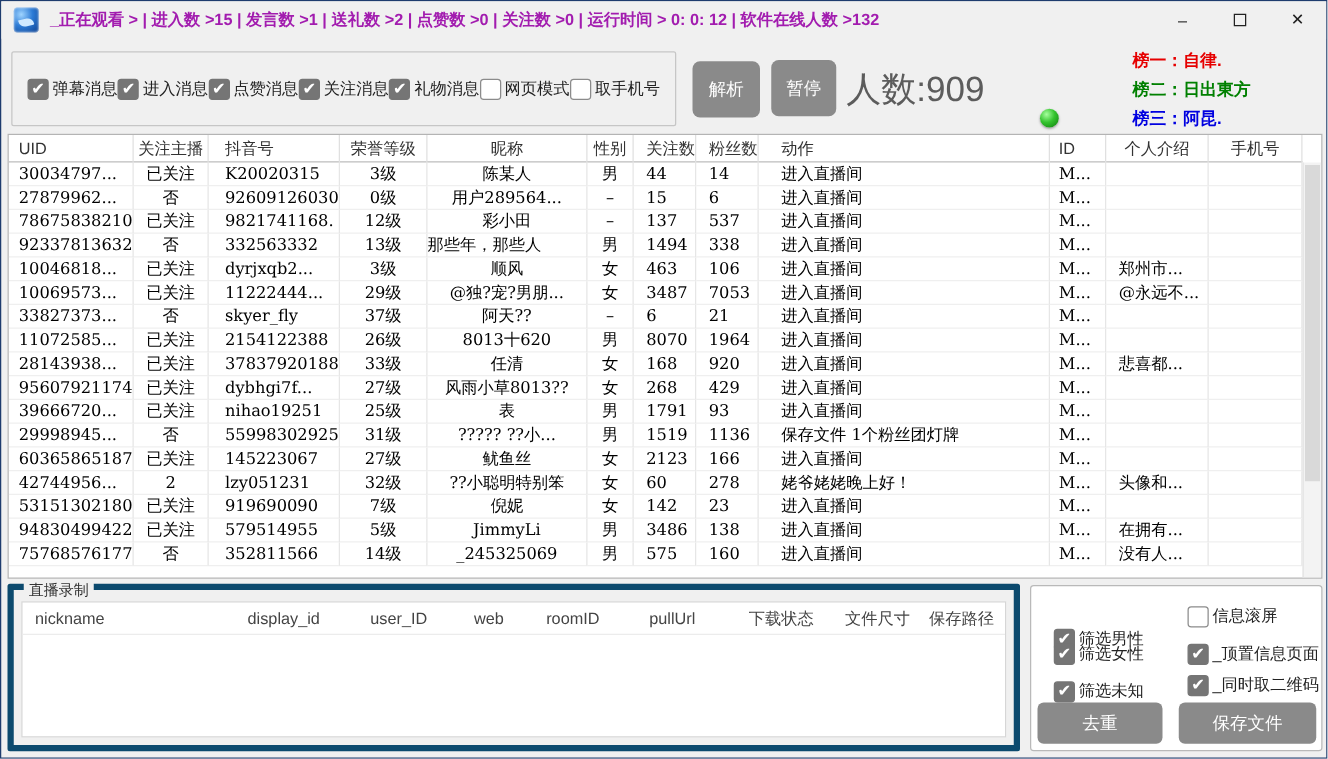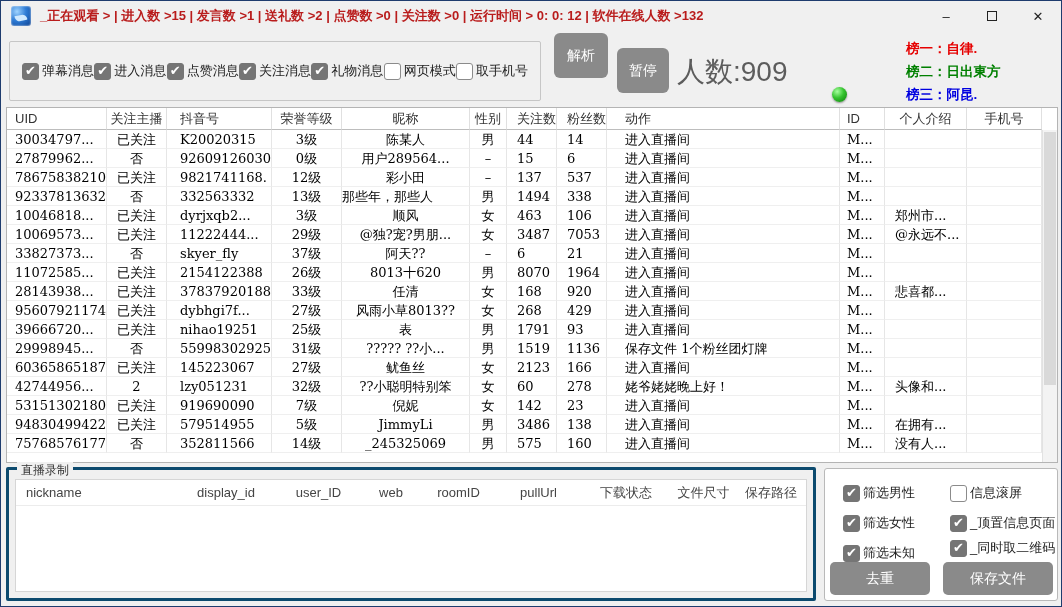--- a/index.html
+++ b/index.html
@@ -9,40 +9,40 @@
             border:1px solid #1e3c6e; overflow:hidden; }
 
   
   .titlebar { position:absolute; left:0; top:0; right:0; height:30px;
               display:flex; align-items:center; background:#f0f0f0; }
   .app-icon { width:20px; height:20px; margin-left:10px; border-radius:3px;
               background:radial-gradient(circle at 30% 28%, #9fd4ff 0%, #2e7cd6 45%, #0b3f8f 100%);
               box-shadow:inset 0 0 2px #fff; position:relative; }
   .app-icon::after { content:""; position:absolute; left:4px; top:9px; width:12px; height:6px;
               background:#cfe9ff; border-radius:0 6px 1px 6px; transform:rotate(-12deg); }
-  .title-text { margin-left:9px; font-size:13px; font-weight:bold; color:#b91c1c; white-space:nowrap; }
+  .title-text { margin-left:9px; font-size:13px; font-weight:bold; color:#a21caf; white-space:nowrap; }
   .win-controls { margin-left:auto; display:flex; height:30px; }
   .win-btn { width:46px; height:30px; display:flex; align-items:center; justify-content:center;
              font-size:13px; color:#222; cursor:default; }
   .win-btn .sq { width:10px; height:10px; border:1px solid #222; display:inline-block; }
 
   
   .filter-group { position:absolute; left:8px; top:40px; width:532px; height:60px;
                   border:1px solid #c6c6c6; border-radius:2px; background:#f0f0f0;
                   display:flex; align-items:center; justify-content:space-between; padding:0 12px; }
   .cb-item { display:inline-flex; align-items:center; gap:3px; cursor:default; }
   .cb-box { width:17px; height:17px; border-radius:3px; background:#fff;
             border:1px solid #8b8b8b; position:relative; flex:0 0 auto; }
   .cb-box.checked { background:#757575; border-color:#757575; }
   .cb-box.checked::after { content:"✔"; position:absolute; left:2px; top:-1px;
             color:#fff; font-size:13px; font-weight:bold; }
   .cb-label { font-size:13px; color:#222; white-space:nowrap; }
   .btn-gray { position:absolute; background:#8a8a8a; color:#fff; border:none; border-radius:6px;
               font-size:14px; font-family:inherit; cursor:default; }
-  .parse-btn { left:553px; top:32px; width:54px; height:45px; }
+  .parse-btn { left:553px; top:48px; width:54px; height:45px; }
   .pause-btn { left:616px; top:47px; width:52px; height:45px; }
   .count-label { position:absolute; left:676px; top:52px; font-size:28px; color:#5c5c5c; }
   .ranks { position:absolute; left:905px; top:36px; width:150px; }
   .rank-line { font-size:13.5px; font-weight:bold; line-height:23px; white-space:nowrap; }
   .ball { position:absolute; left:831px; top:86px; width:15px; height:15px; border-radius:50%;
           background:radial-gradient(circle at 35% 30%, #a6ff9e 0%, #35c32f 45%, #0c7a0a 100%);
           box-shadow:0 1px 2px rgba(0,0,0,.4); }
 
   
   .vtable { position:absolute; left:5px; top:106px; width:1052px; height:356px;
@@ -53,21 +53,21 @@
              line-height:19px; border-right:1px solid #e6e6e6; border-bottom:1px solid #efefef;
              color:#000; font-family:"DejaVu Serif","Liberation Serif",serif; }
   .vt-head .vt-cell { font-family:"Liberation Sans",sans-serif; color:#333;
              line-height:22px; border-bottom:1px solid #bdbdbd; border-right:1px solid #e0e0e0; }
   .scrollbar { position:absolute; top:22px; right:0; bottom:0; width:15px;
                background:#f3f3f3; border-left:1px solid #e2e2e2; }
   .scroll-thumb { position:absolute; left:1px; right:1px; top:2px; height:253px; background:#d9d9d9; }
 
   
   .rec-group { position:absolute; left:5px; top:466px; width:810px; height:134px;
-               border:3px solid #0c4a6e; border-radius:2px; }
+               border:5px solid #0c4a6e; border-radius:2px; }
   .rec-legend { position:absolute; left:8px; top:-8px; background:#f0f0f0; padding:0 4px;
                font-size:12px; color:#333; }
   .rec-inner { position:absolute; left:6px; top:9px; right:6px; bottom:6px;
                background:#fff; border:1px solid #d6d6d6; }
   .rec-header { display:flex; height:26px; border-bottom:1px solid #ececec; align-items:center; }
   .rec-col { font-size:13px; color:#444; overflow:hidden; white-space:nowrap; }
 
   
   .filter-panel { position:absolute; left:823px; top:467px; width:234px; height:133px;
                   background:#fff; border:1px solid #b9b9b9; border-radius:3px; }
@@ -408,21 +408,21 @@
           <div class="rec-col" style="width: 90px; text-align: center;">下载状态</div>
           <div class="rec-col" style="width: 65px; text-align: center;">文件尺寸</div>
           <div class="rec-col" style="width: 70px; text-align: center;">保存路径</div>
         </div>
     </div>
   </div>
 
   <div class="filter-panel" id="filter-panel">
     <button class="btn-gray fp-btn save-btn" style="position:absolute">保存文件</button>
     <button class="btn-gray fp-btn dedupe-btn" style="position:absolute">去重</button>
-  <label class="cb-item fp-cb" style="left: 18px; top: 15px;">
+  <label class="cb-item fp-cb" style="left: 18px; top: 33px;">
         <span class="cb-box checked"></span>
         <span class="cb-label">筛选男性</span>
       </label>
       <label class="cb-item fp-cb" style="left: 18px; top: 45px;">
         <span class="cb-box checked"></span>
         <span class="cb-label">筛选女性</span>
       </label>
       <label class="cb-item fp-cb" style="left: 18px; top: 75px;">
         <span class="cb-box checked"></span>
         <span class="cb-label">筛选未知</span>

